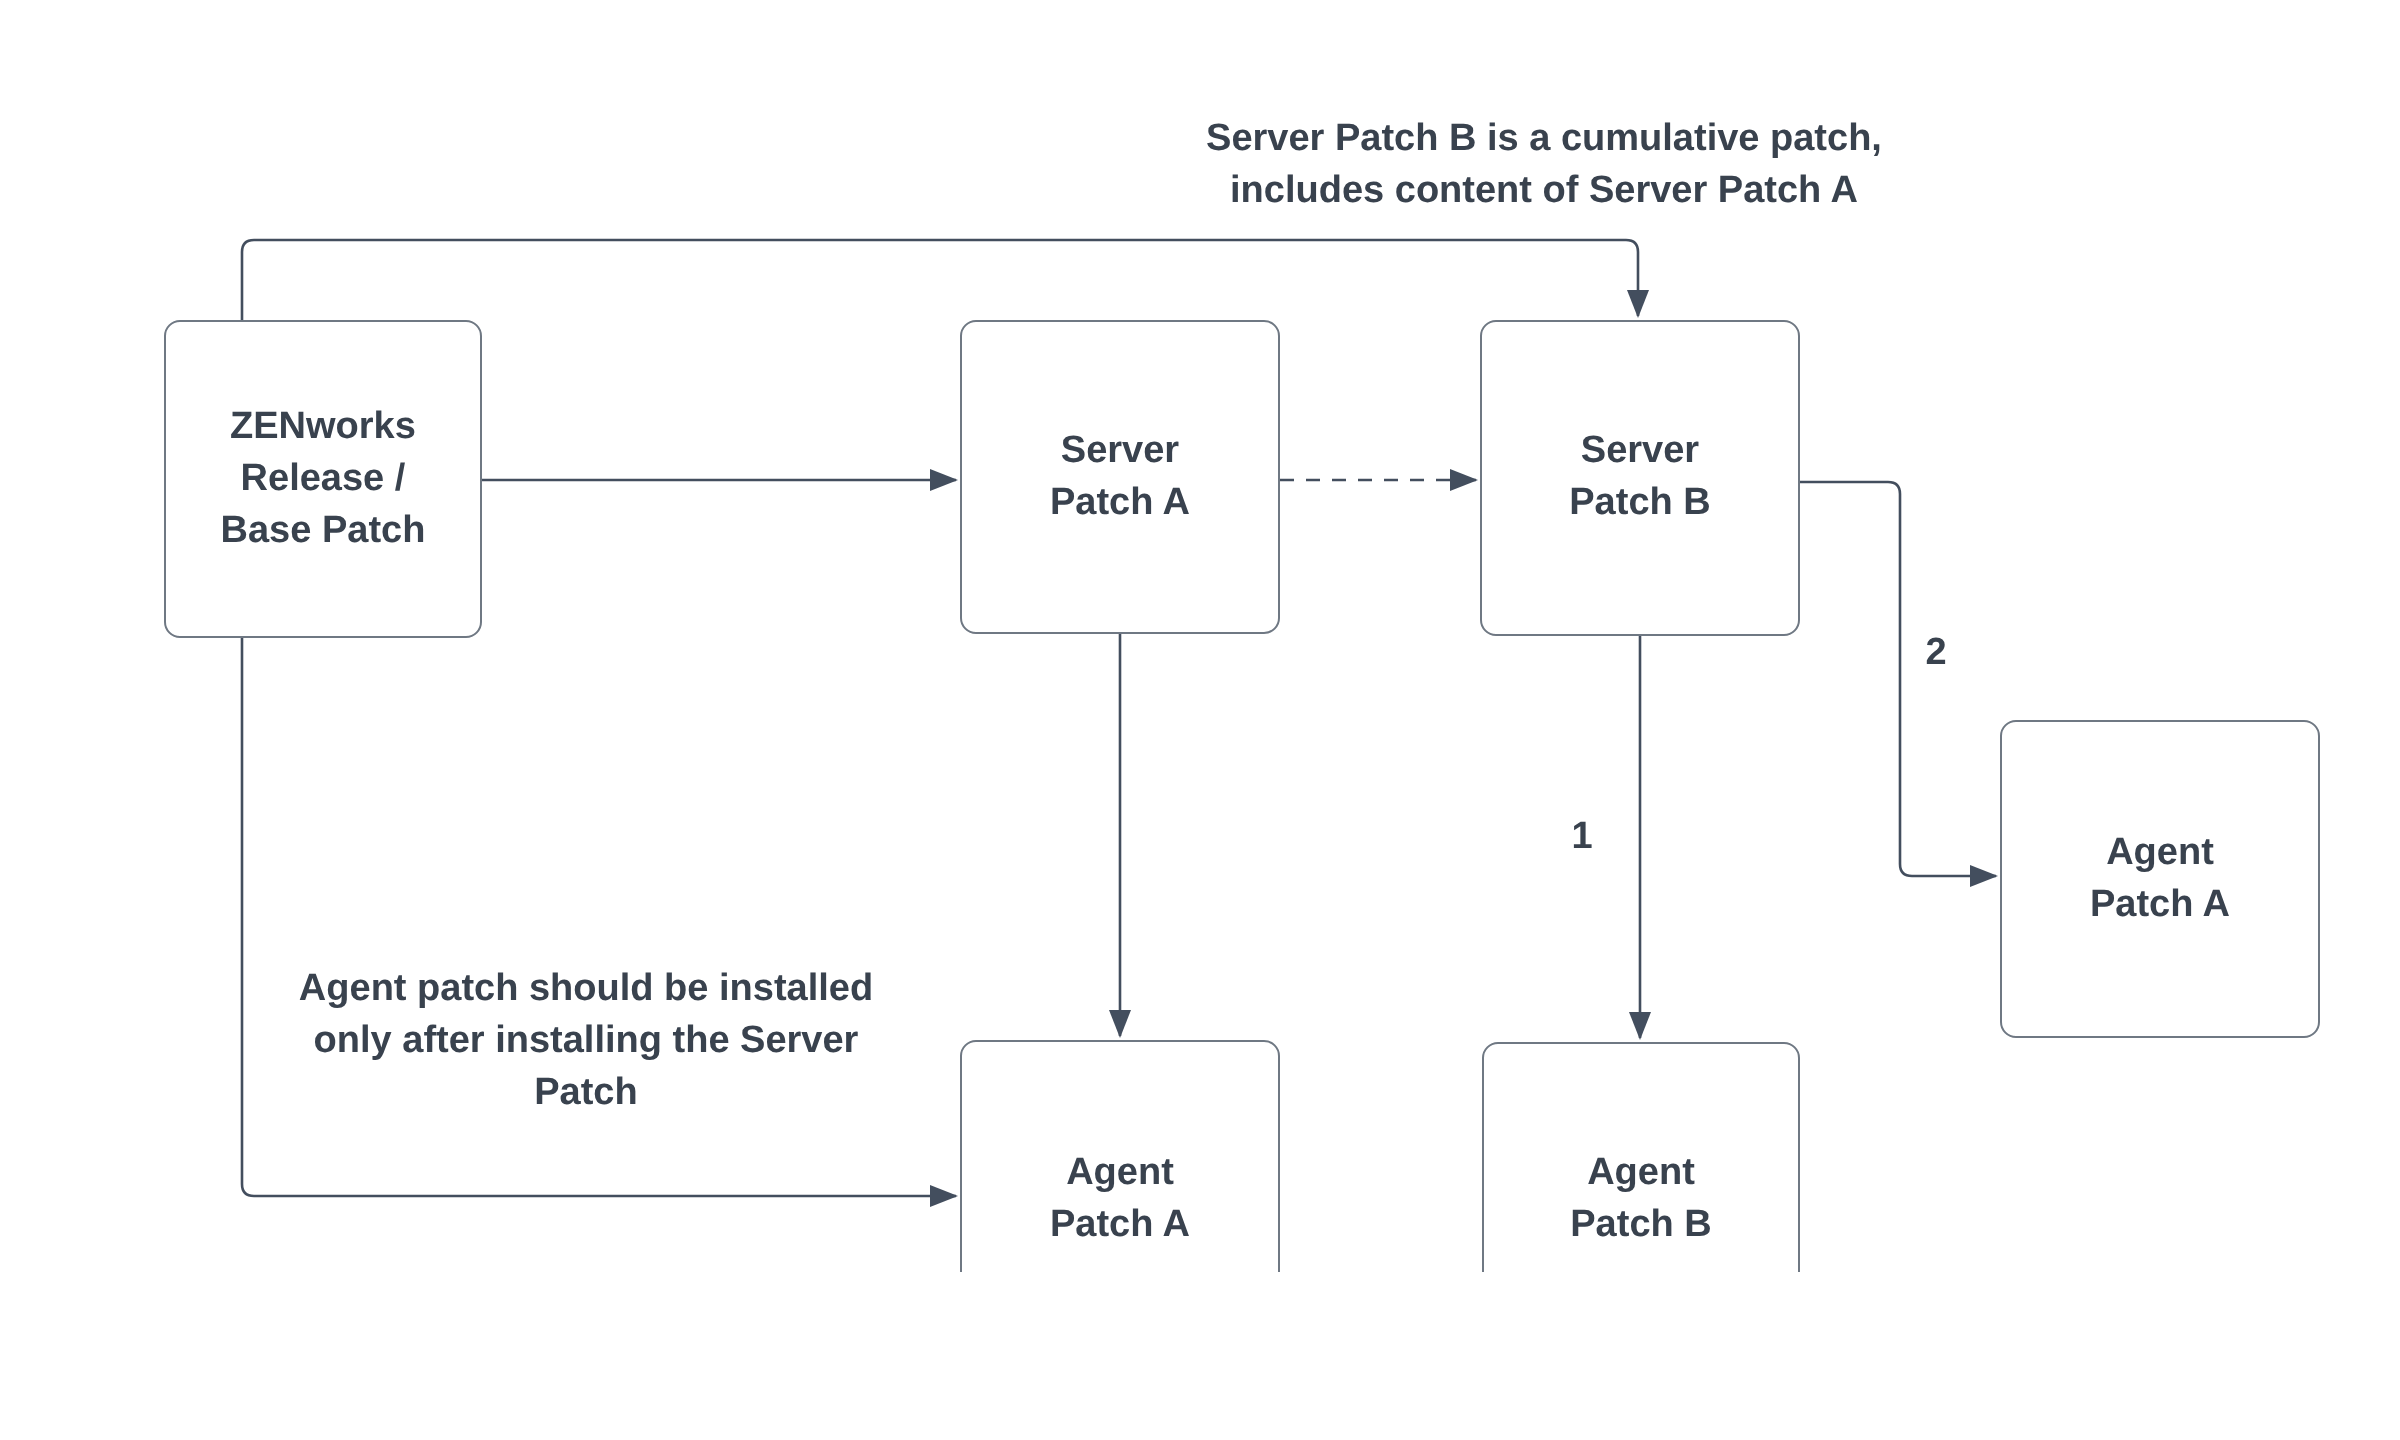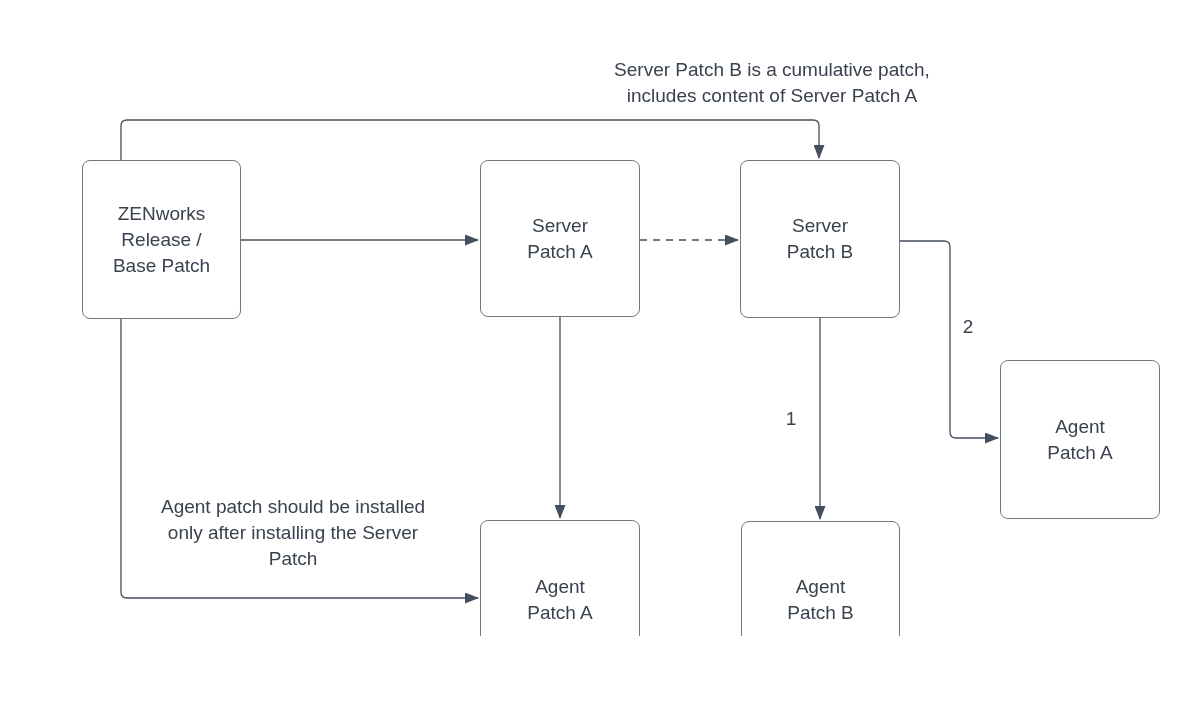--- a/index.html
+++ b/index.html
@@ -15,20 +15,21 @@
     font-family: "Liberation Sans", sans-serif;
     background: var(--background);
   }
   .canvas {
     position: relative;
     width: 1200px;
     height: 636px;
     background: var(--background);
     color: var(--text);
     overflow: hidden;
+    font-weight: bold;
   }
   .edges {
     position: absolute;
     left: 0; top: 0;
     width: 1200px; height: 720px;
   }
   .edge {
     fill: none;
     stroke: var(--stroke);
     stroke-width: 1.3;
@@ -86,21 +87,21 @@
     <path class="edge" marker-end="url(#arrow)" d="M820,318 L820,519"></path>
 
     <path class="edge" marker-end="url(#arrow)" d="M900,241 L944,241 Q950,241 950,247 L950,432 Q950,438 956,438 L998,438"></path>
 
     <path class="edge" marker-end="url(#arrow)" d="M121,319 L121,592 Q121,598 127,598 L478,598"></path>
   </svg>
 
   <div class="note" style="left:772px; top:57px;">Server Patch B is a cumulative patch,
 includes content of Server Patch A</div>
 
-  <div class="note" style="left:293px; top:494px;">Agent patch should be installed
+  <div class="note" style="left:293px; top:482px;">Agent patch should be installed
 only after installing the Server
 Patch</div>
 
   <div class="node" style="left:40px; top:160px; width:159px; height:159px;margin-left:42px;">ZENworks
 Release /
 Base Patch</div>
 
   <div class="node" style="left:480px; top:160px; width:160px; height:157px;">Server
 Patch A</div>
 

